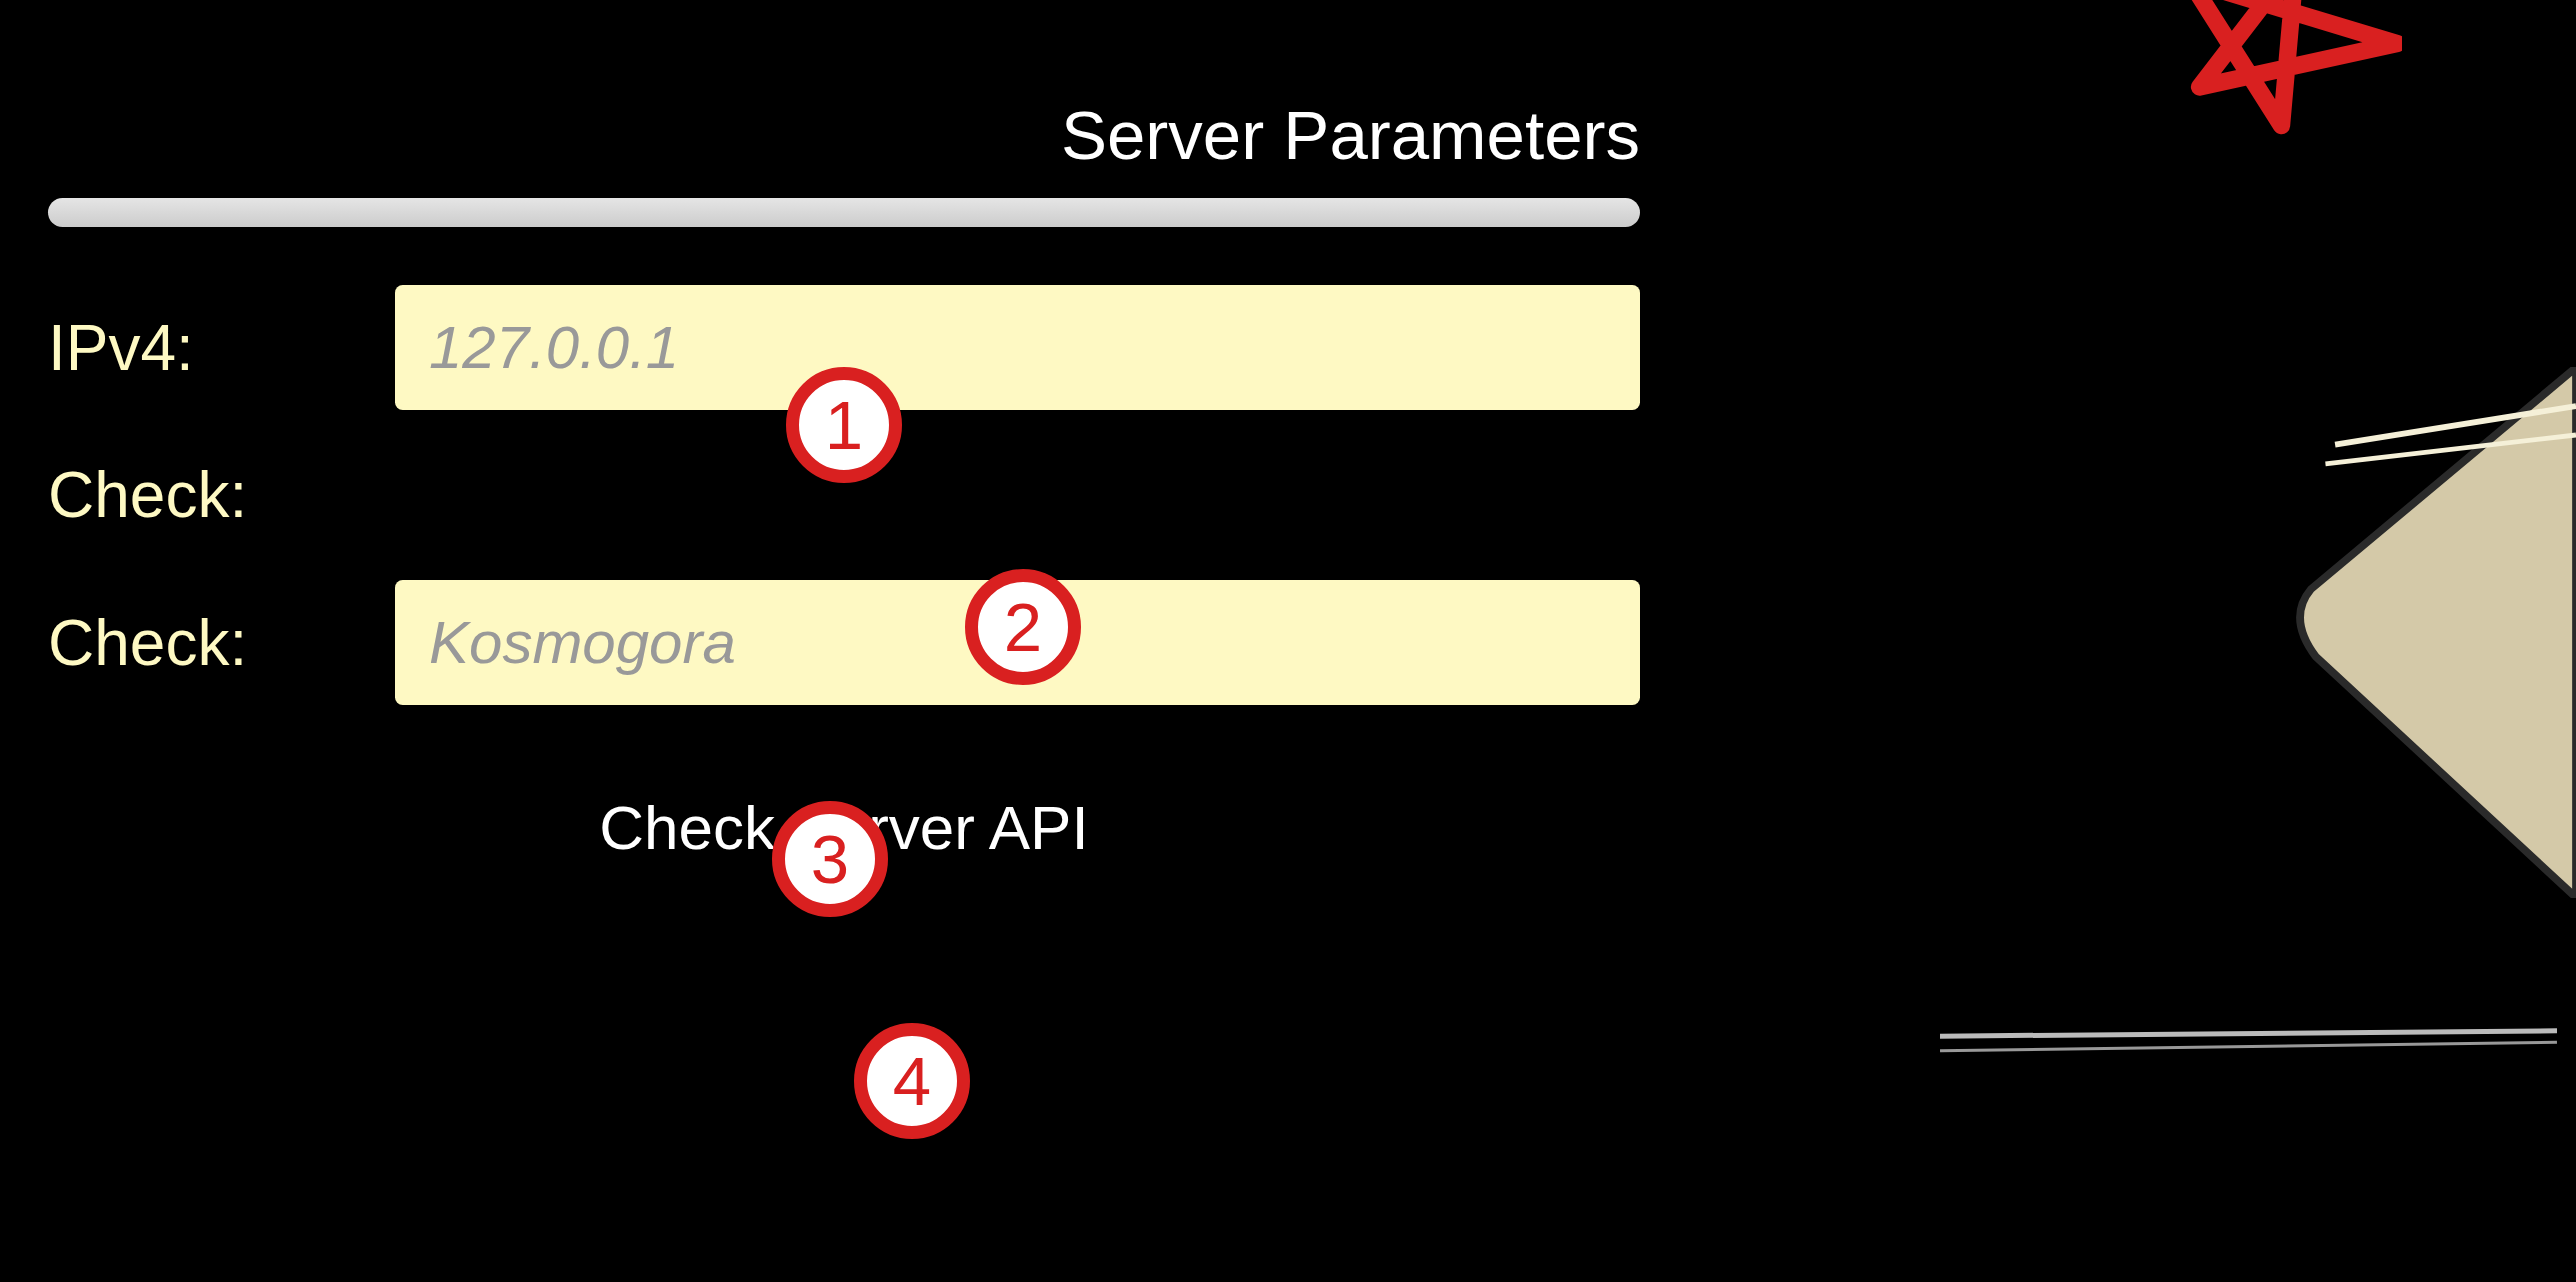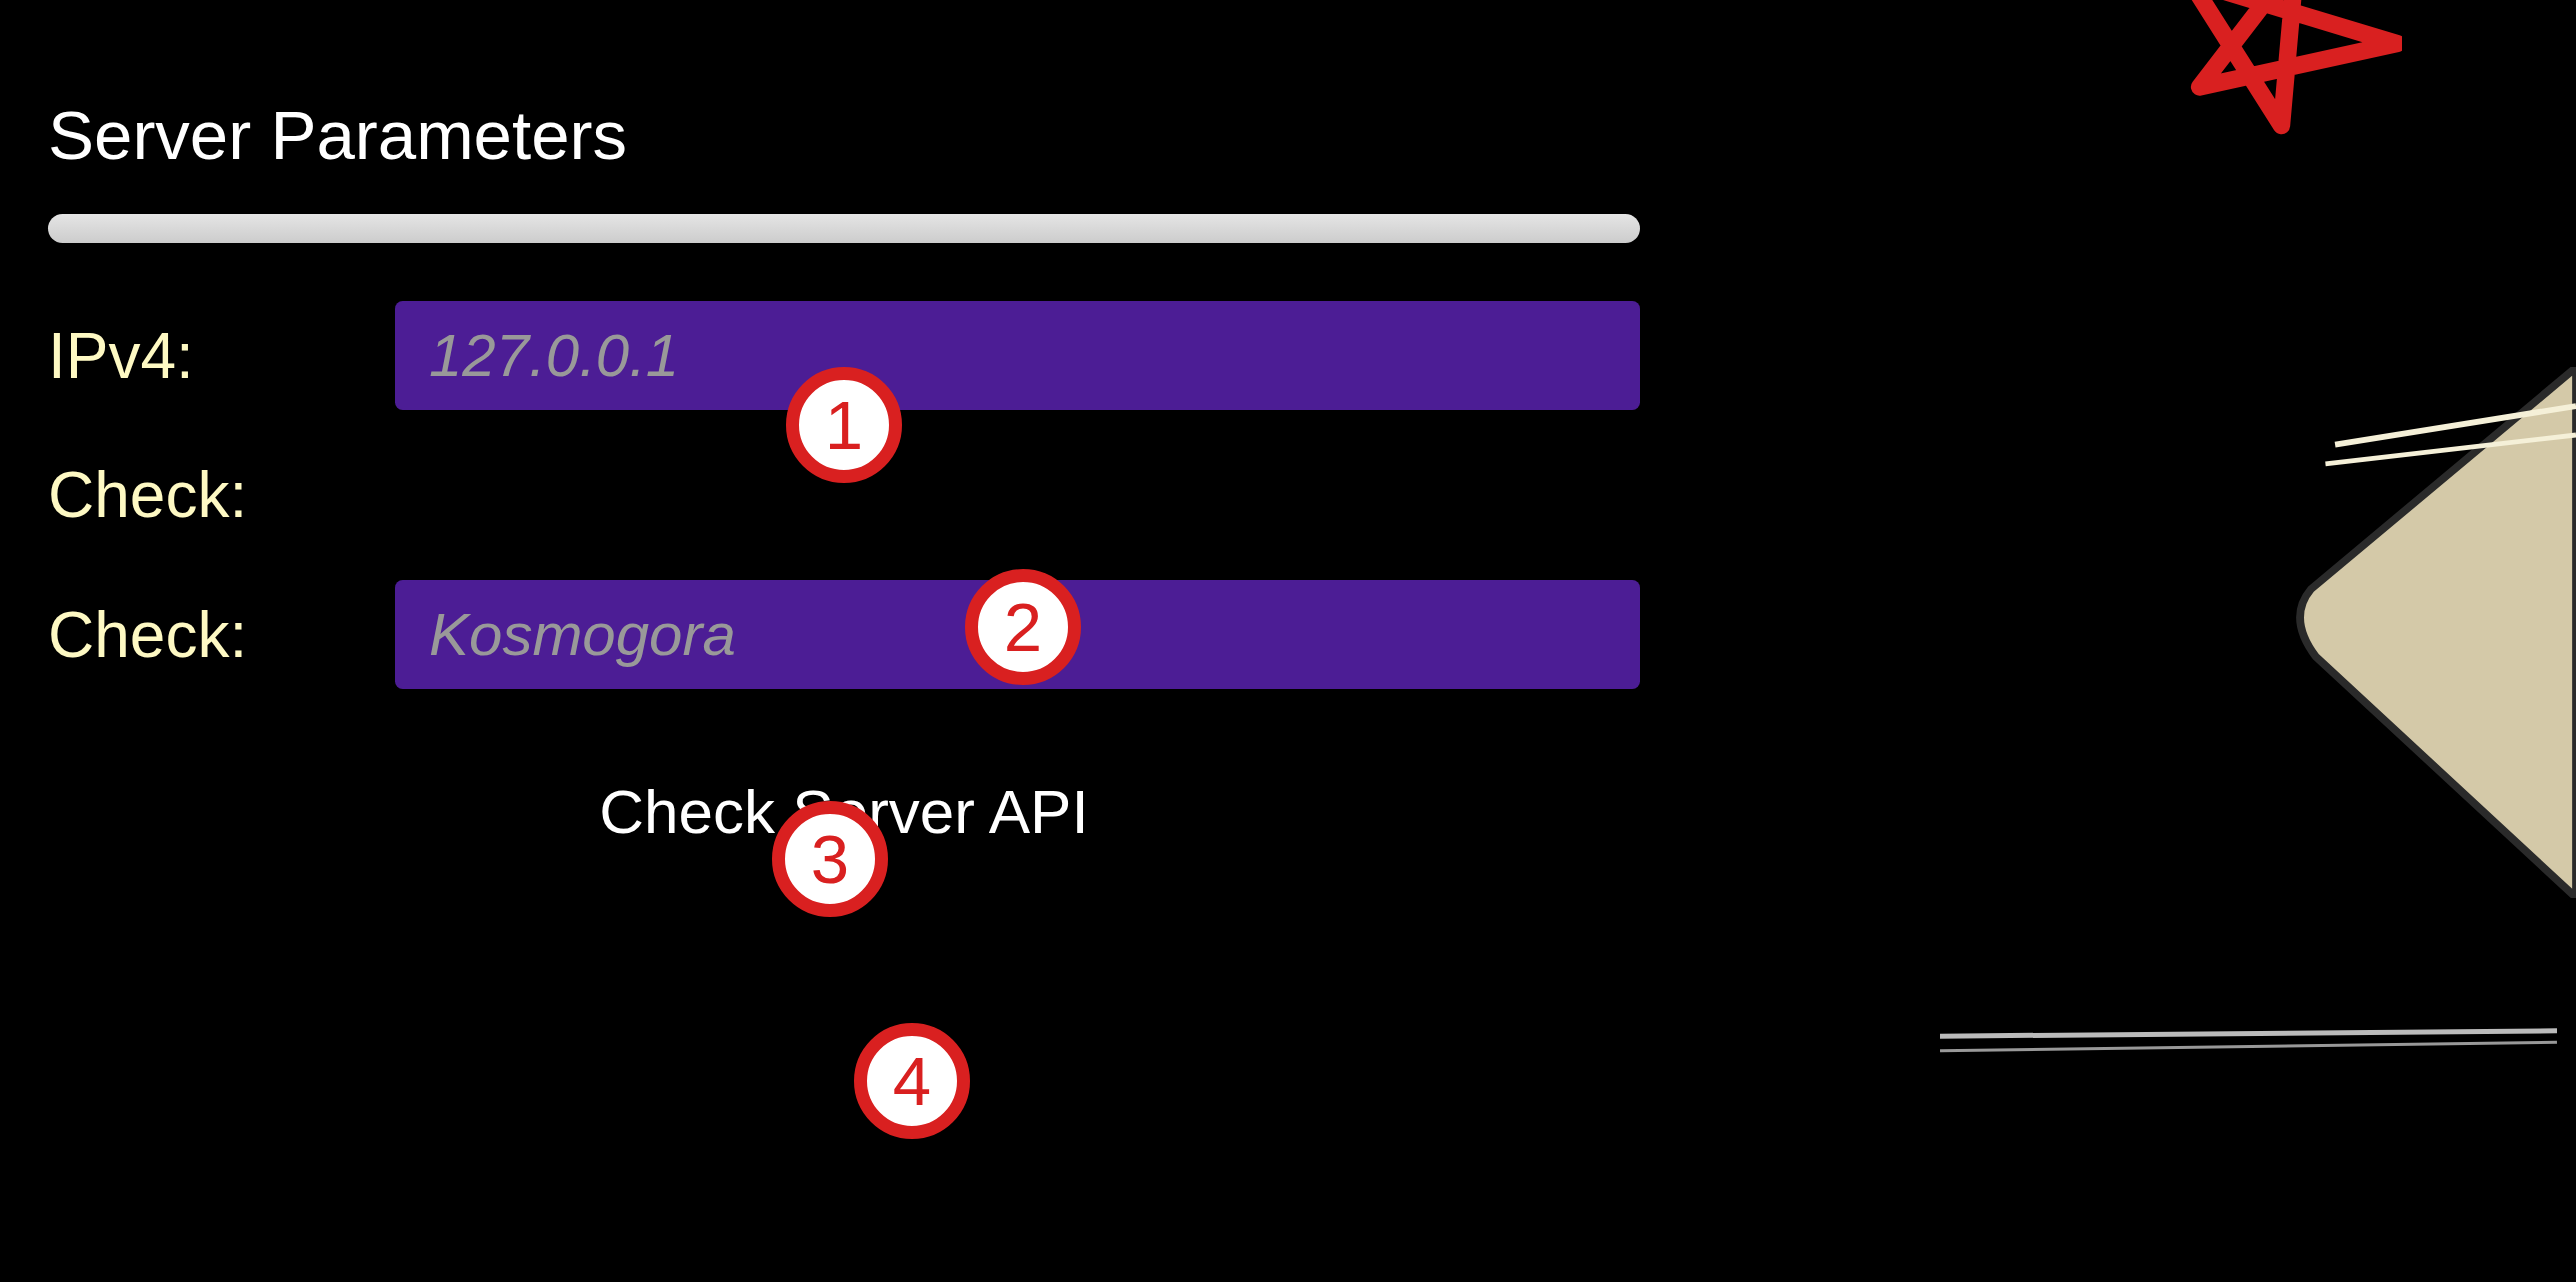--- a/index.html
+++ b/index.html
@@ -21,22 +21,22 @@
       position: absolute;
       left: 48px;
       top: 96px;
       width: 1592px;
     }
     
     .panel-title {
       color: #ffffff;
       font-size: 69px;
       font-weight: 500;
-      text-align: left;
-      margin-bottom: 39px;
+      text-align: right;
+      margin-bottom: 23px;
     }
     
     .divider-bar {
       width: 100%;
       height: 29px;
       background: linear-gradient(to bottom, #e5e5e5, #cccccc);
       border-radius: 14.5px;
       margin-bottom: 58px;
     }
     
@@ -49,22 +49,22 @@
     .form-label {
       color: #fef9c3;
       font-size: 64px;
       font-weight: 400;
       width: 347px;
       flex-shrink: 0;
     }
     
     .form-input {
       flex: 1;
-      height: 109px;
-      background: #4c1d95;
+      height: 125px;
+      background: #fef9c3;
       border: none;
       border-radius: 7.7px;
       font-size: 60px;
       font-style: italic;
       color: #888888;
       padding: 0 34px;
       font-family: Arial, Helvetica, sans-serif;
     }
     
     .form-input::placeholder {

